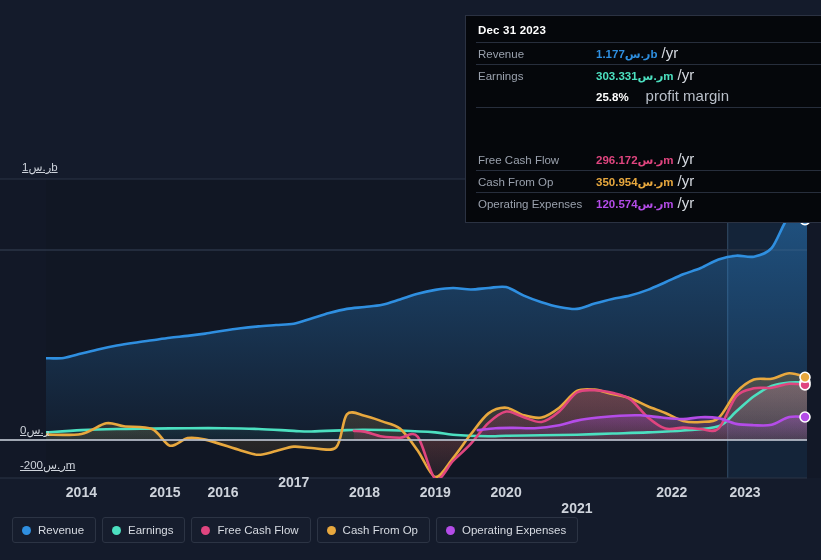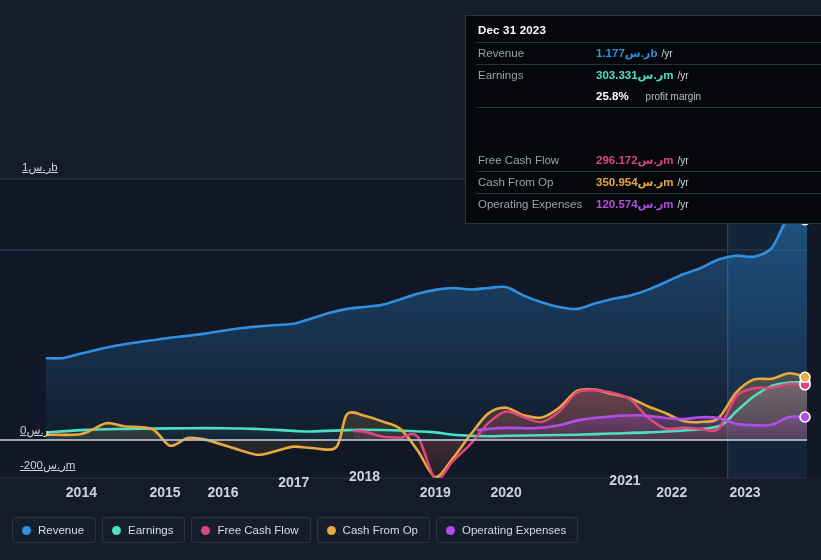--- a/index.html
+++ b/index.html
@@ -31,21 +31,21 @@
     padding:3px 2px 3px 2px;
     font-size:11.5px;
     line-height:14px;
   }
   .tt-row.nb{border-top:none;}
   .tt-label{
     width:118px;flex:0 0 118px;color:#9aa1ad;
     white-space:nowrap;
   }
   .tt-val{font-weight:bold;white-space:nowrap;}
-  .tt-unit{color:#d5d9e0;font-weight:normal;margin-left:4px;font-size:10px;}
+  .tt-unit{color:#d5d9e0;font-weight:normal;margin-left:4px;font-size:15px;}
   .tt-sub{color:#b9bfc9;font-weight:normal;margin-left:17px;}
   .rtl{unicode-bidi:isolate;}
 
   
   .ylab{
     position:absolute;font-size:11.5px;color:#ced3db;white-space:nowrap;text-decoration:underline;
   }
   .xlab{
     position:absolute;font-size:14px;color:#ced3db;
     transform:translateX(-50%);white-space:nowrap;font-weight:bold;
@@ -133,24 +133,24 @@
       <div class="ylab rtl" style="left: 22px; top: 160px;">1ر.سb</div>
       <div class="ylab rtl" style="left: 20px; top: 423px;">0ر.س</div>
       <div class="ylab rtl" style="left: 20px; top: 458px;">-200ر.سm</div>
     </div>
 
   <div id="xlabs">
       <div class="xlab" style="left: 81.3953px; top: 484px;">2014</div>
       <div class="xlab" style="left: 165px; top: 484px;">2015</div>
       <div class="xlab" style="left: 222.977px; top: 484px;">2016</div>
       <div class="xlab" style="left: 293.767px; top: 474px;">2017</div>
-      <div class="xlab" style="left: 364.558px; top: 468px;">2018</div>
+      <div class="xlab" style="left: 364.558px; top: 484px;">2018</div>
       <div class="xlab" style="left: 435.349px; top: 484px;">2019</div>
       <div class="xlab" style="left: 506.14px; top: 484px;">2020</div>
-      <div class="xlab" style="left: 576.93px; top: 472px; margin-left: 48px;">2021</div>
+      <div class="xlab" style="left: 576.93px; top: 500px;">2021</div>
       <div class="xlab" style="left: 647.721px; top: 484px; margin-left: 24px;">2022</div>
       <div class="xlab" style="left: 745px; top: 484px;">2023</div>
     </div>
 
   <div class="tooltip">
     <div class="tt-date">Dec 31 2023</div>
     <div id="tt-rows">
         <div class="tt-row">
           <span class="tt-label">Revenue</span>
           <span class="tt-val rtl" style="color: rgb(47, 143, 224);">1.177ر.سb</span>

